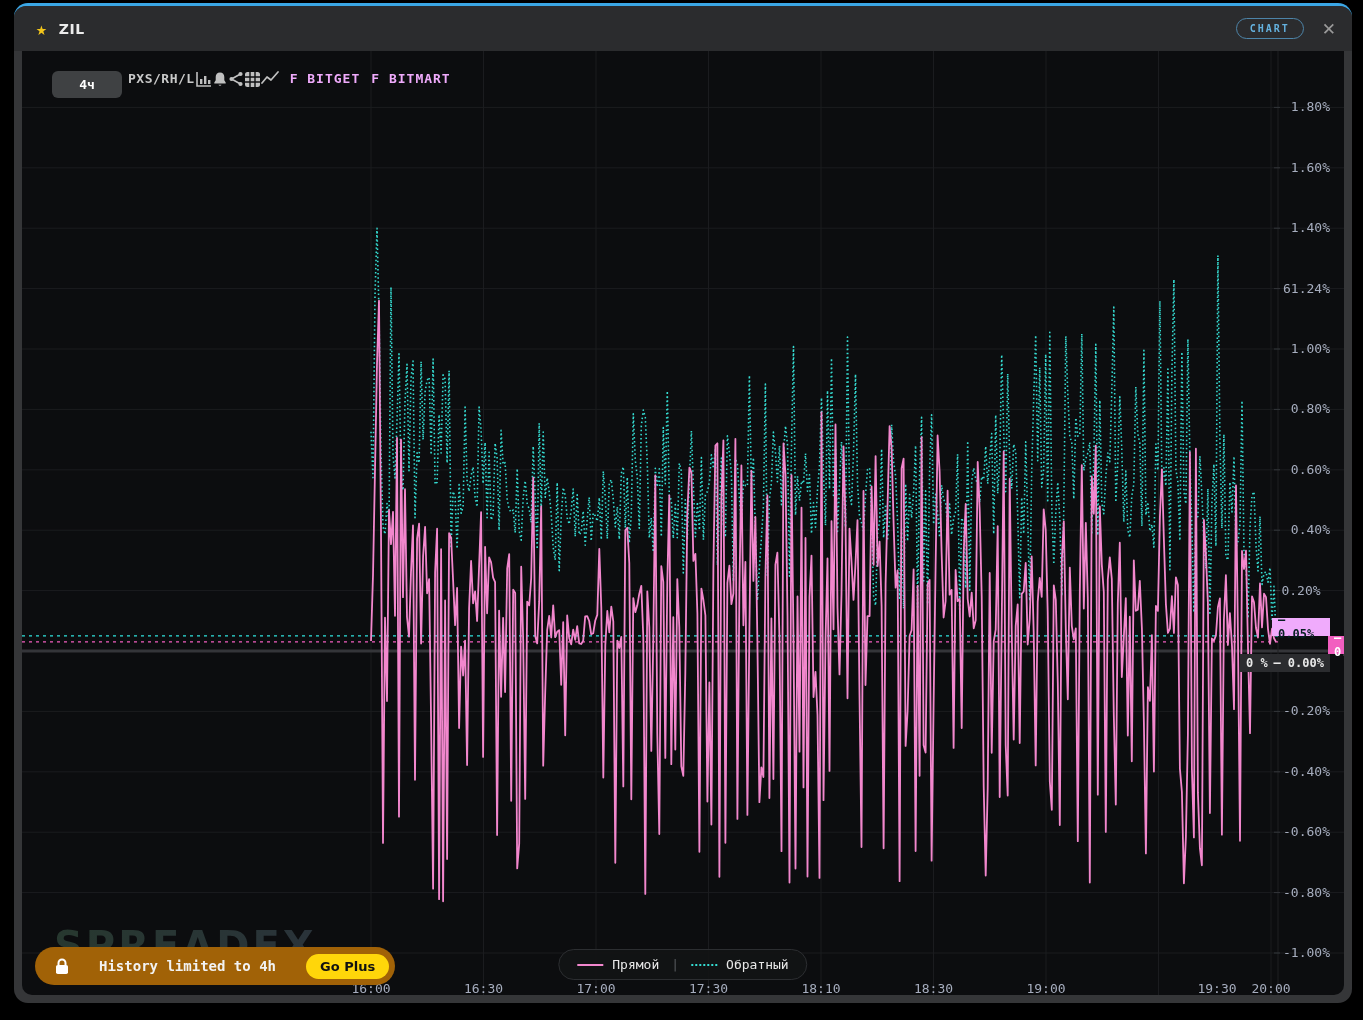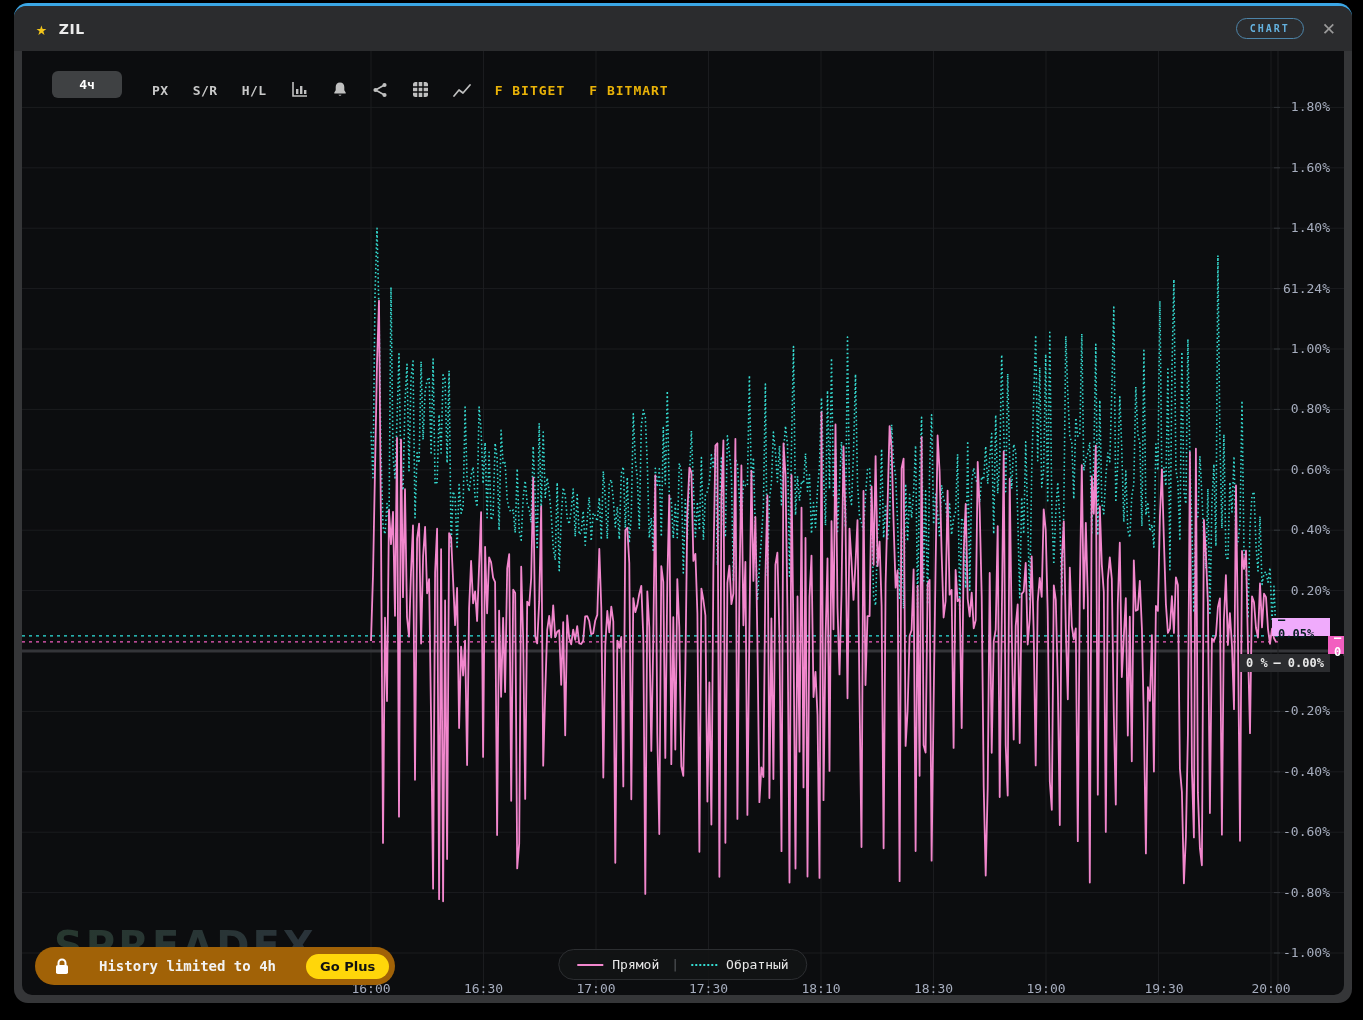--- a/index.html
+++ b/index.html
@@ -14,28 +14,28 @@
   .symbol{color:#ececec;font-family:"DejaVu Sans",sans-serif;font-weight:bold;font-size:14px;
           letter-spacing:.5px;margin-left:12px;}
   .tb-spacer{flex:1;}
   .mode-badge{border:1px solid #4d84a8;color:#64b1de;font-size:10px;font-weight:bold;
               letter-spacing:2px;padding:4px 13px;border-radius:11px;cursor:pointer;}
   .close-x{color:#9a9a9a;font-size:17px;margin-left:18px;cursor:pointer;font-family:"DejaVu Sans",sans-serif;}
 
   .panel{position:absolute;left:8px;right:8px;top:45px;bottom:8px;background:#0c0d0f;
          border-radius:0 0 10px 10px;overflow:hidden;}
 
-  .toolbar{position:absolute;left:30px;top:20px;display:flex;align-items:flex-end;gap:24px;
+  .toolbar{position:absolute;left:30px;top:20px;display:flex;align-items:flex-start;
            color:#c9c9c9;font-size:13px;font-weight:bold;z-index:5;}
   .tf-btn{width:70px;height:27px;background:#3f4143;border-radius:6px;color:#fff;
           display:flex;align-items:center;justify-content:center;cursor:pointer;margin-right:6px;}
   .tb-item{cursor:pointer;letter-spacing:.5px;}
   .tb-icon{cursor:pointer;display:flex;align-items:center;}
   .tb-icon svg{display:block;}
-  .exch{letter-spacing:1px;color:#eab308;margin-left:0;cursor:pointer;}
+  .exch{letter-spacing:1px;color:#f0abfc;margin-left:11px;cursor:pointer;}
 
   .chart-wrap{position:absolute;inset:0;}
   svg#plot{position:absolute;left:0;top:0;}
 
   .ylab{position:absolute;width:58px;left:1250px;text-align:right;color:#a6adbe;font-size:13px;
         line-height:16px;pointer-events:none;}
   .xlab{position:absolute;width:60px;text-align:center;top:930px;color:#a6adbe;font-size:13px;
         pointer-events:none;}
 
   .badge{position:absolute;height:18px;display:flex;align-items:center;justify-content:flex-end;
@@ -168,36 +168,36 @@
         </svg>
       <div id="yaxis">
           <div class="ylab" style="top: 48.4px;">1.80%</div>
           <div class="ylab" style="top: 108.8px;">1.60%</div>
           <div class="ylab" style="top: 169.2px;">1.40%</div>
           <div class="ylab" style="top: 229.6px;">61.24%</div>
           <div class="ylab" style="top: 290px;">1.00%</div>
           <div class="ylab" style="top: 350.4px;">0.80%</div>
           <div class="ylab" style="top: 410.8px;">0.60%</div>
           <div class="ylab" style="top: 471.2px;">0.40%</div>
-          <div class="ylab" style="top: 531.6px;">0.20%</div>
+          <div class="ylab" style="top: 531.6px; text-align: center;">0.20%</div>
           <div class="ylab" style="top: 652.4px;">-0.20%</div>
           <div class="ylab" style="top: 712.8px;">-0.40%</div>
           <div class="ylab" style="top: 773.2px;">-0.60%</div>
           <div class="ylab" style="top: 833.6px;">-0.80%</div>
           <div class="ylab" style="top: 894px;">-1.00%</div>
         </div>
       <div id="xaxis">
           <div class="xlab" style="left: 319px;">16:00</div>
           <div class="xlab" style="left: 431.5px;">16:30</div>
           <div class="xlab" style="left: 544px;">17:00</div>
           <div class="xlab" style="left: 656.5px;">17:30</div>
           <div class="xlab" style="left: 769px;">18:10</div>
           <div class="xlab" style="left: 881.5px;">18:30</div>
           <div class="xlab" style="left: 994px;">19:00</div>
-          <div class="xlab" style="left: 1112px;">19:30</div>
+          <div class="xlab" style="left: 1165px;">19:30</div>
           <div class="xlab" style="left: 1219px;">20:00</div>
         </div>
 
       <div class="badge badge-cyan">— 0.05%</div>
       <div class="badge badge-pink">— 0.03%</div>
       <div class="badge badge-zero">
         <span>0 %</span>
         <span>— 0.00%</span>
       </div>
 

